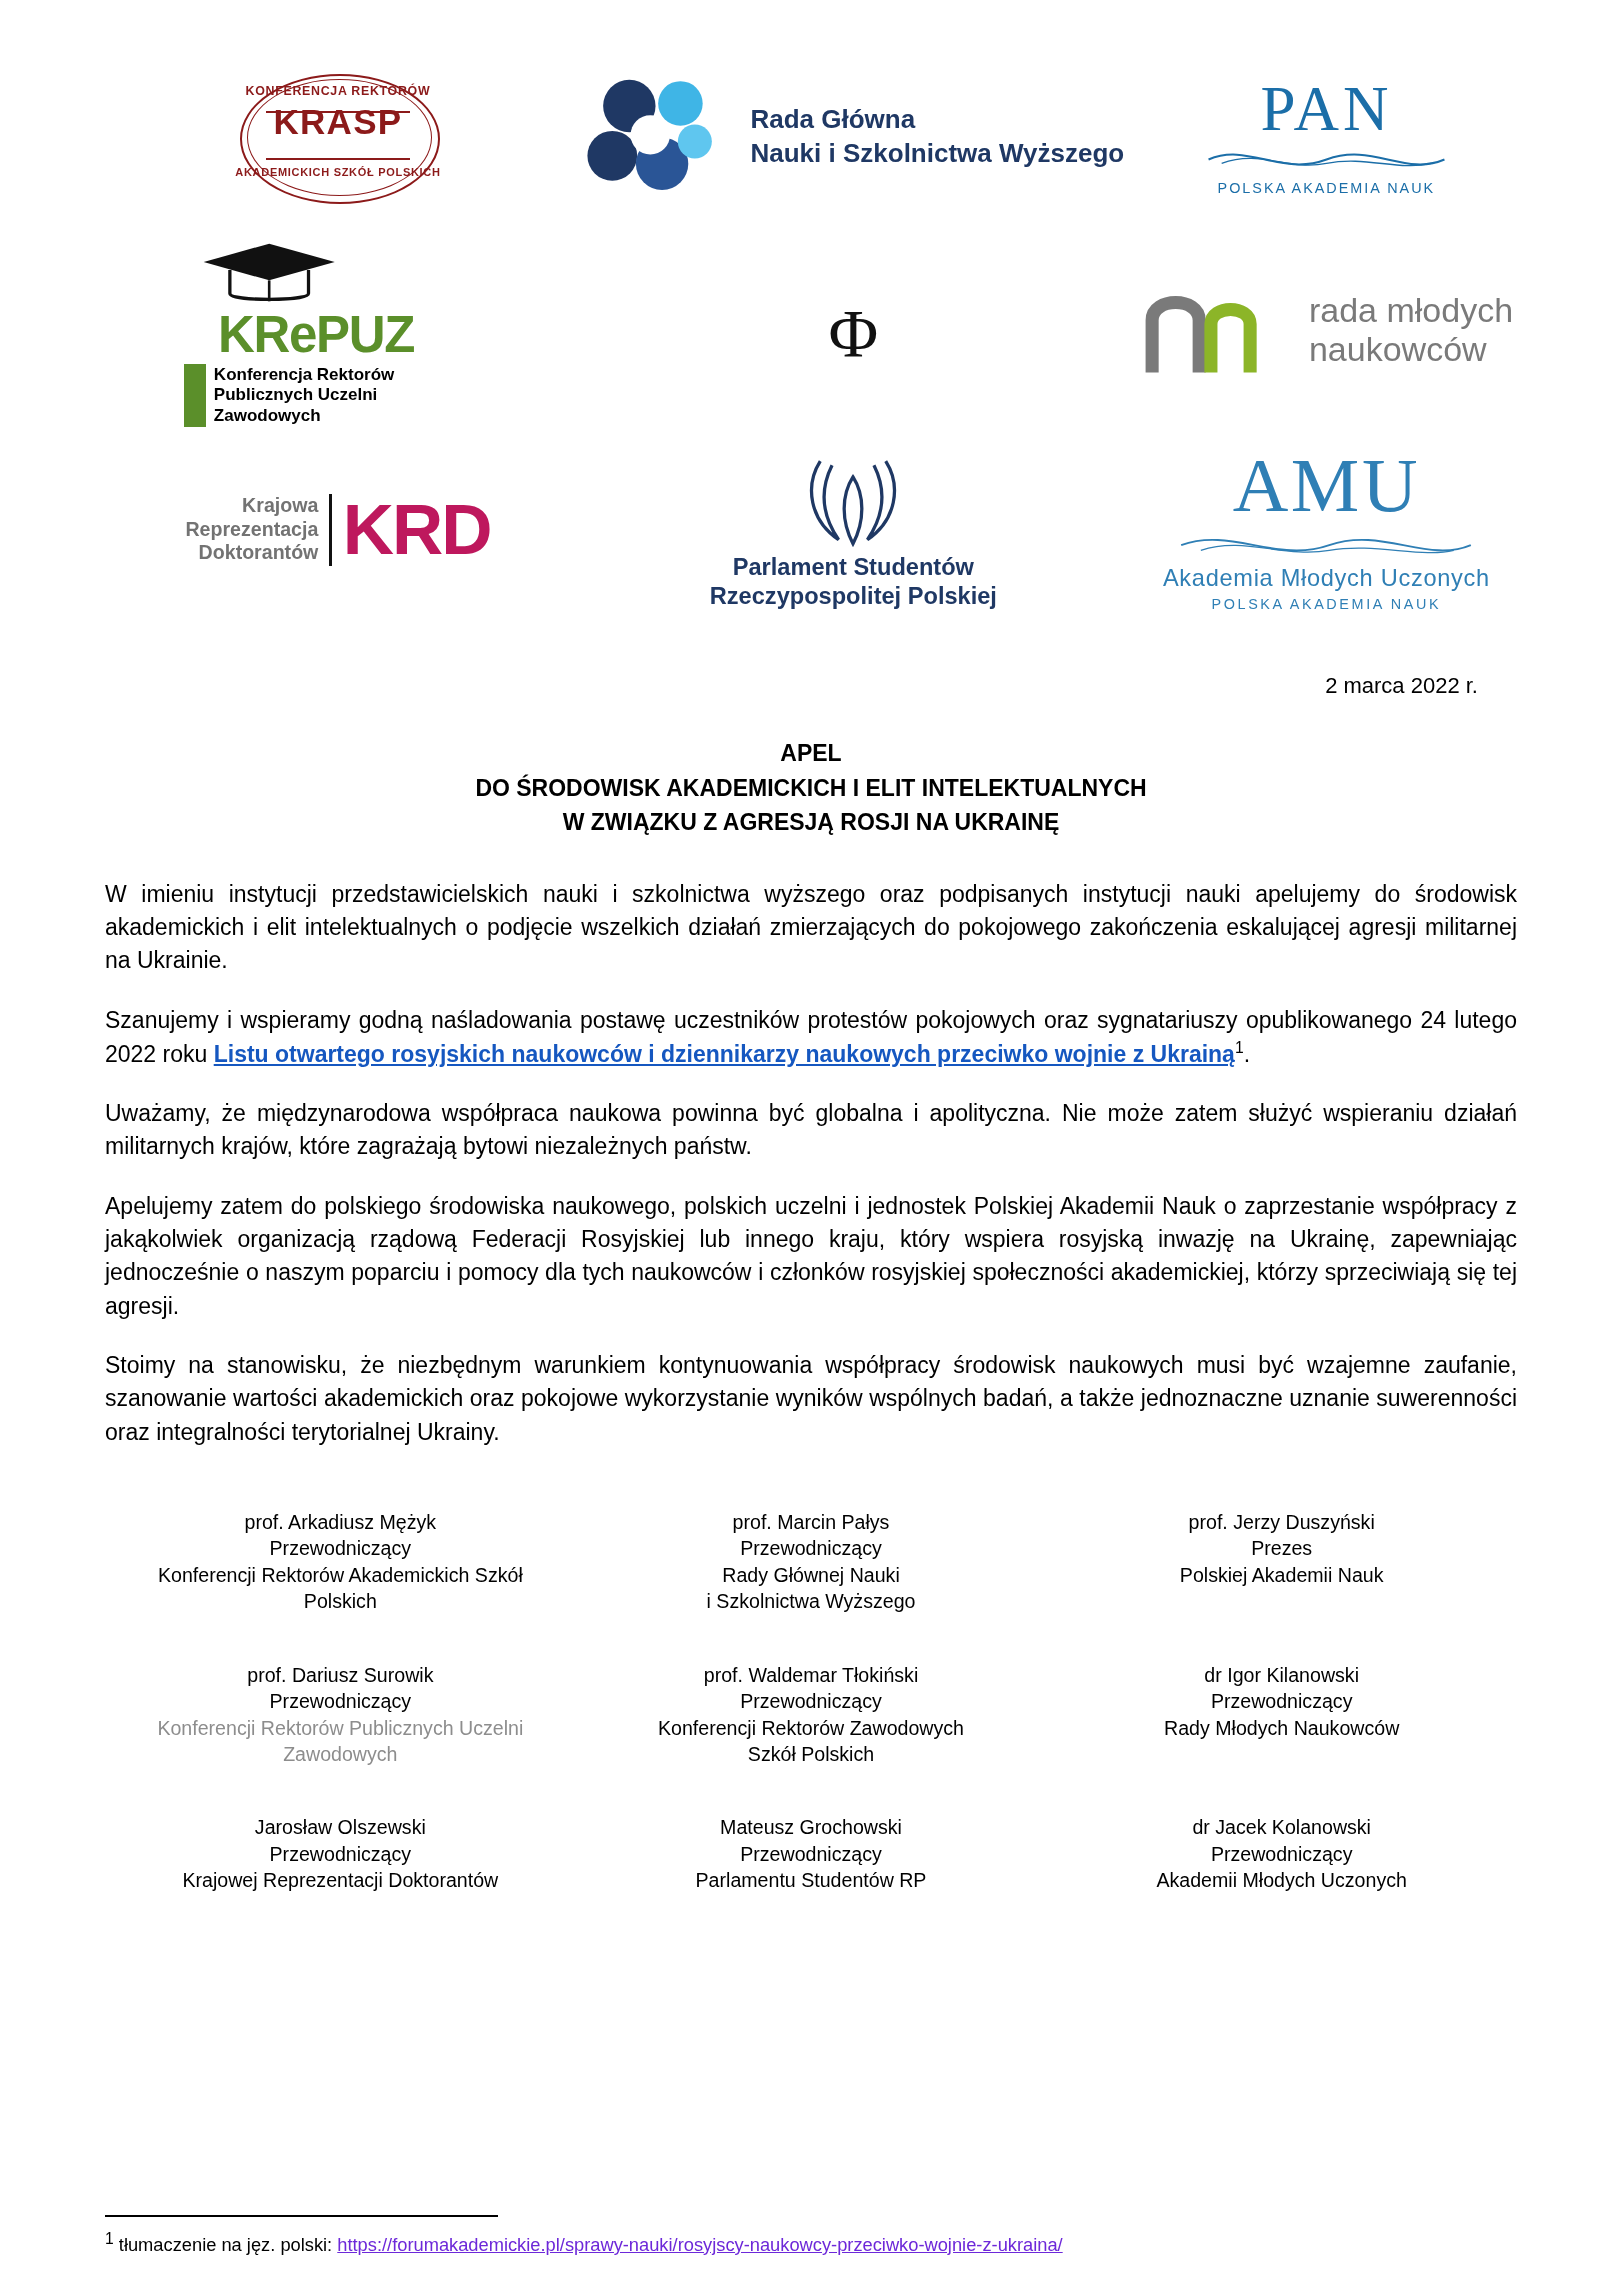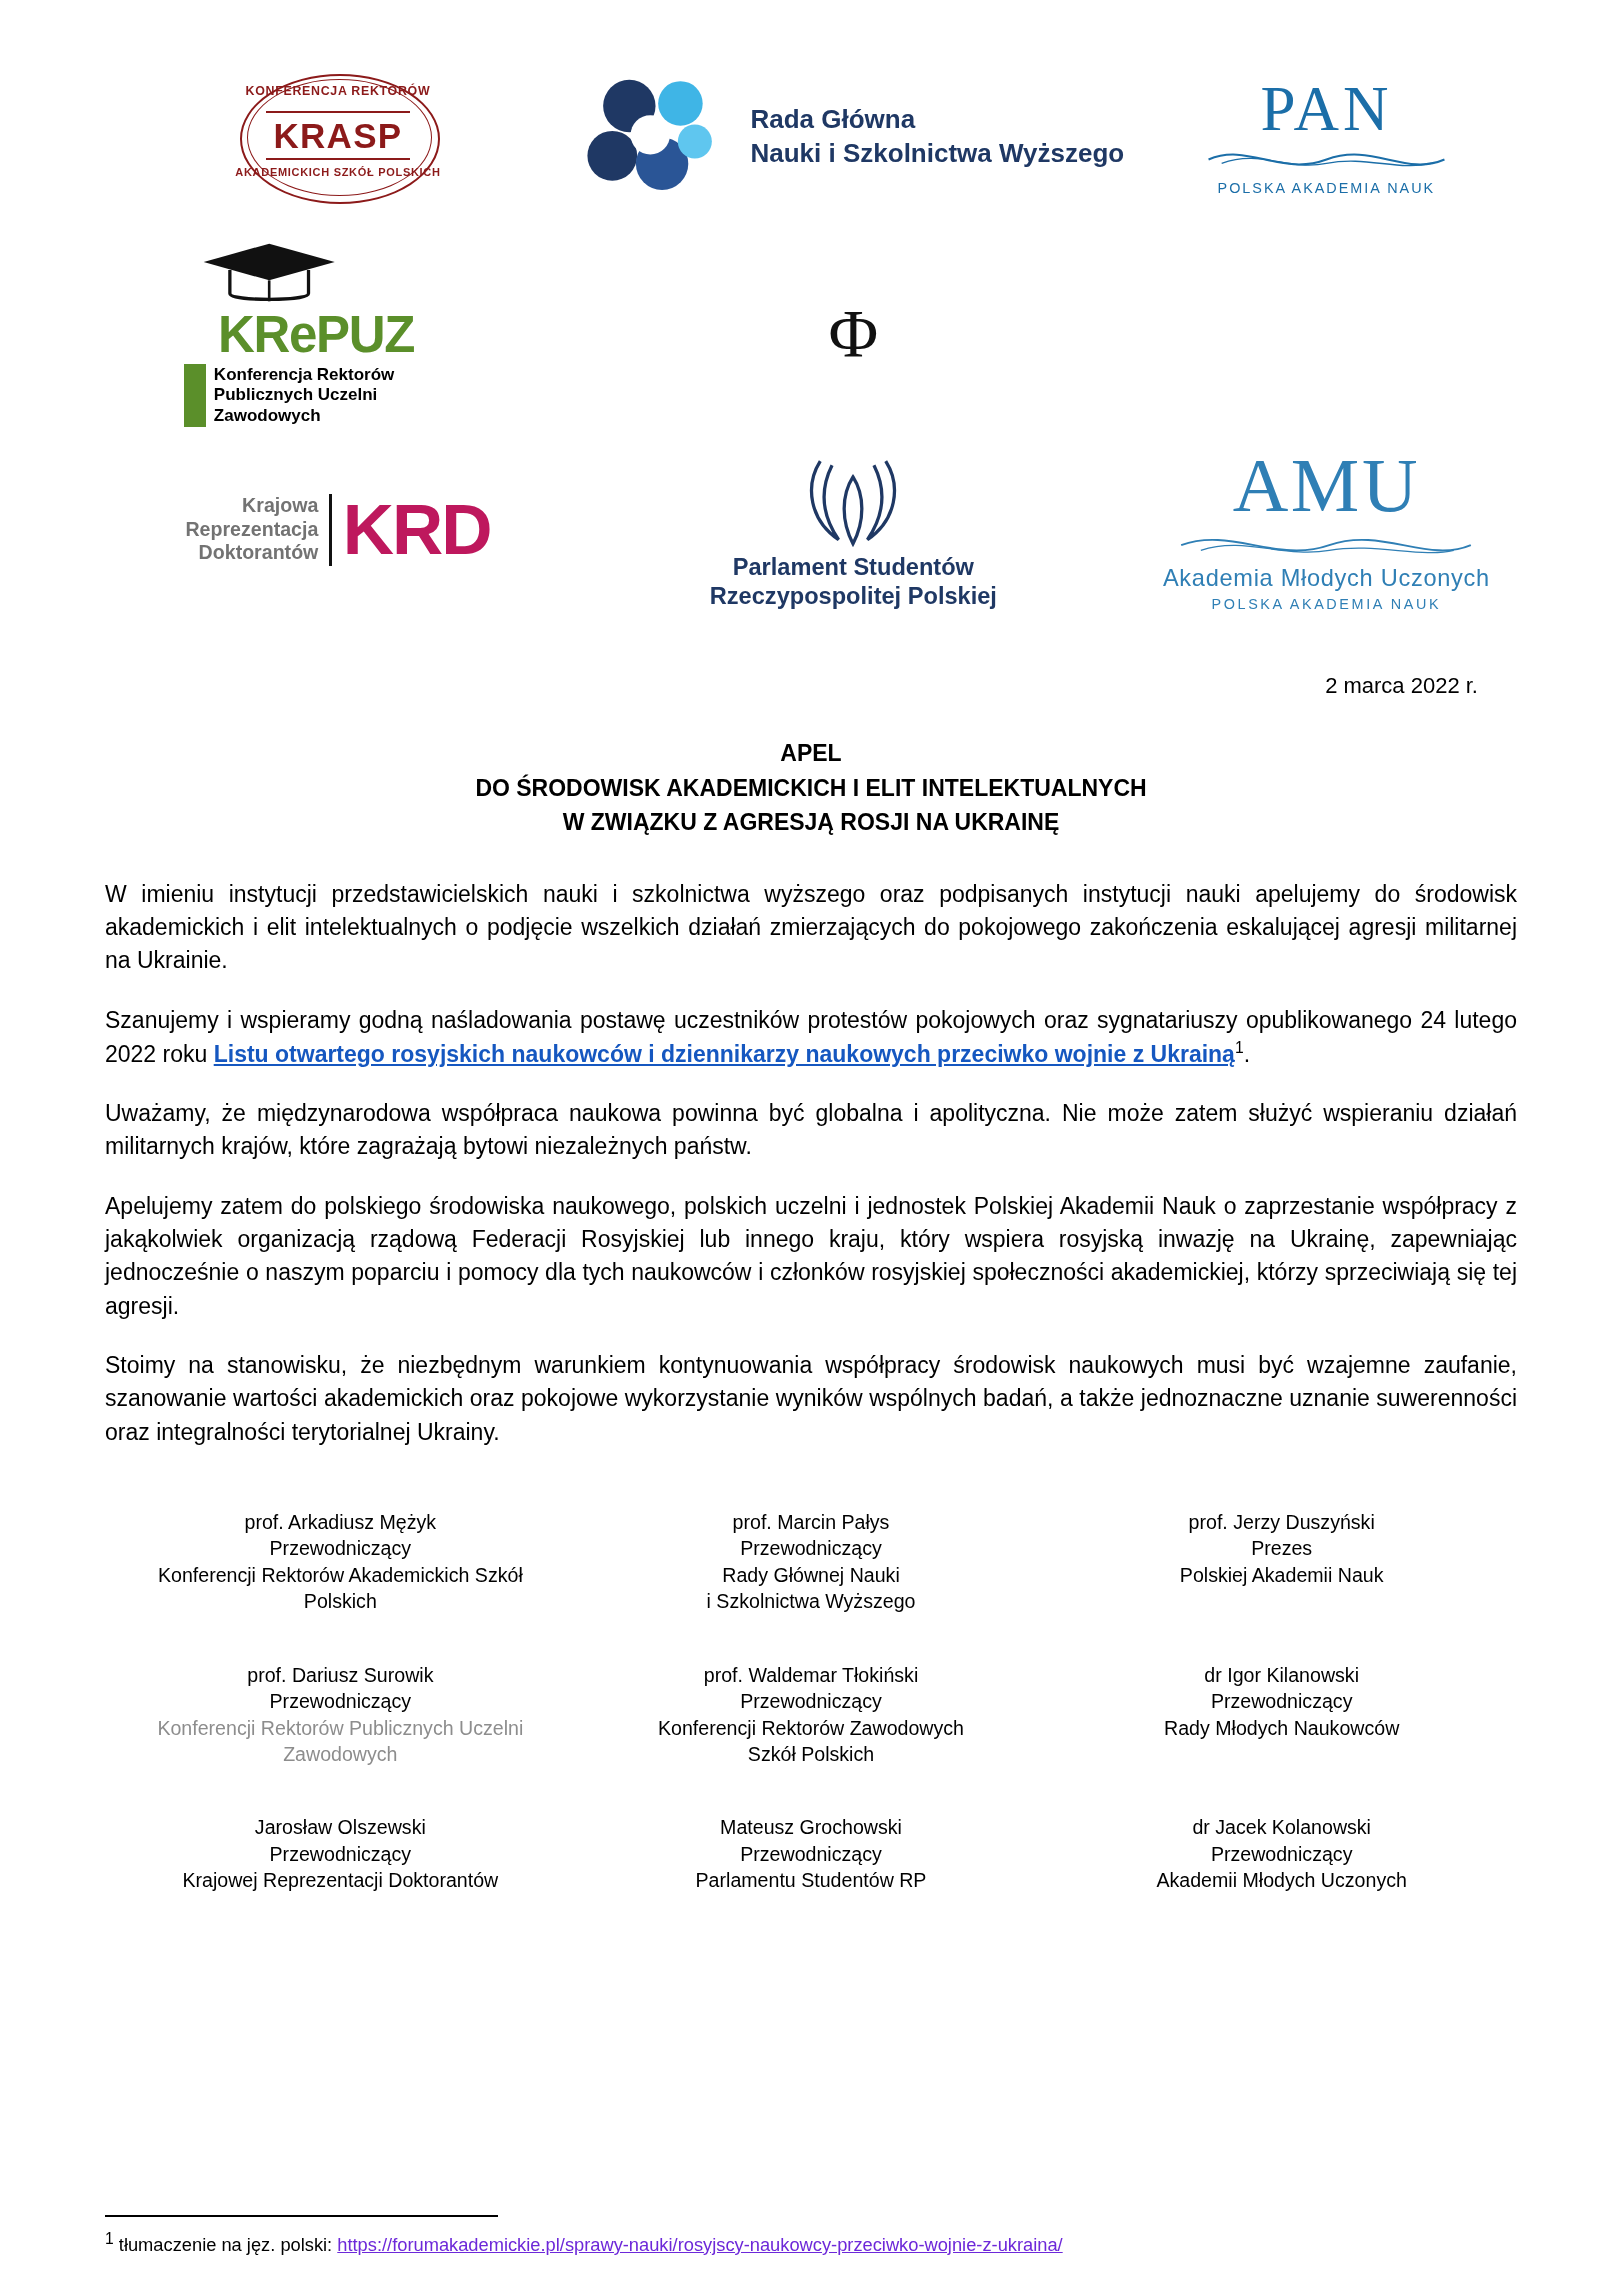--- a/index.html
+++ b/index.html
@@ -71,21 +71,21 @@
     font-size: 12.4px;
     letter-spacing: 0.7px;
     font-weight: bold;
   }
   .krasp .top-text { top: 15.7px; }
   .krasp .bot-text { bottom: 28px; font-size: 11px; }
   .krasp .mid {
     position: absolute;
     width: 100%;
     text-align: center;
-    top: 47px;
+    top: 33px;
     color: #8c1a1a;
     font-size: 35px;
     font-weight: bold;
     letter-spacing: 1.3px;
   }
   .krasp .bar {
     position: absolute;
     left: 39px;
     width: 144px;
     height: 2px;
@@ -367,20 +367,34 @@
         </div>
       </div>
     </div>
 
     <div class="logo-cell cell-b">
       <div class="krzasp">
         <div class="glyph">Φ</div>
       </div>
     </div>
 
+    <div class="logo-cell cell-c">
+      <div class="rmn">
+        <div class="mark">
+          <svg viewBox="0 0 230 150" width="151" height="98" aria-hidden="true">
+            <path d="M18 140 L18 60 C18 24 90 24 90 60 L90 140" fill="none" stroke="#7a7a7a" stroke-width="20"></path>
+            <path d="M108 140 L108 66 C108 36 168 36 168 66 L168 140" fill="none" stroke="#8cb528" stroke-width="20"></path>
+          </svg>
+        </div>
+        <div class="txt">
+          <div>rada młodych</div>
+          <div>naukowców</div>
+        </div>
+      </div>
+    </div>
   </div>
 
   <div class="logo-row row3">
 
     <div class="logo-cell cell-a">
       <div class="krd">
         <div class="left">
           <div>Krajowa</div>
           <div>Reprezentacja</div>
           <div>Doktorantów</div>

